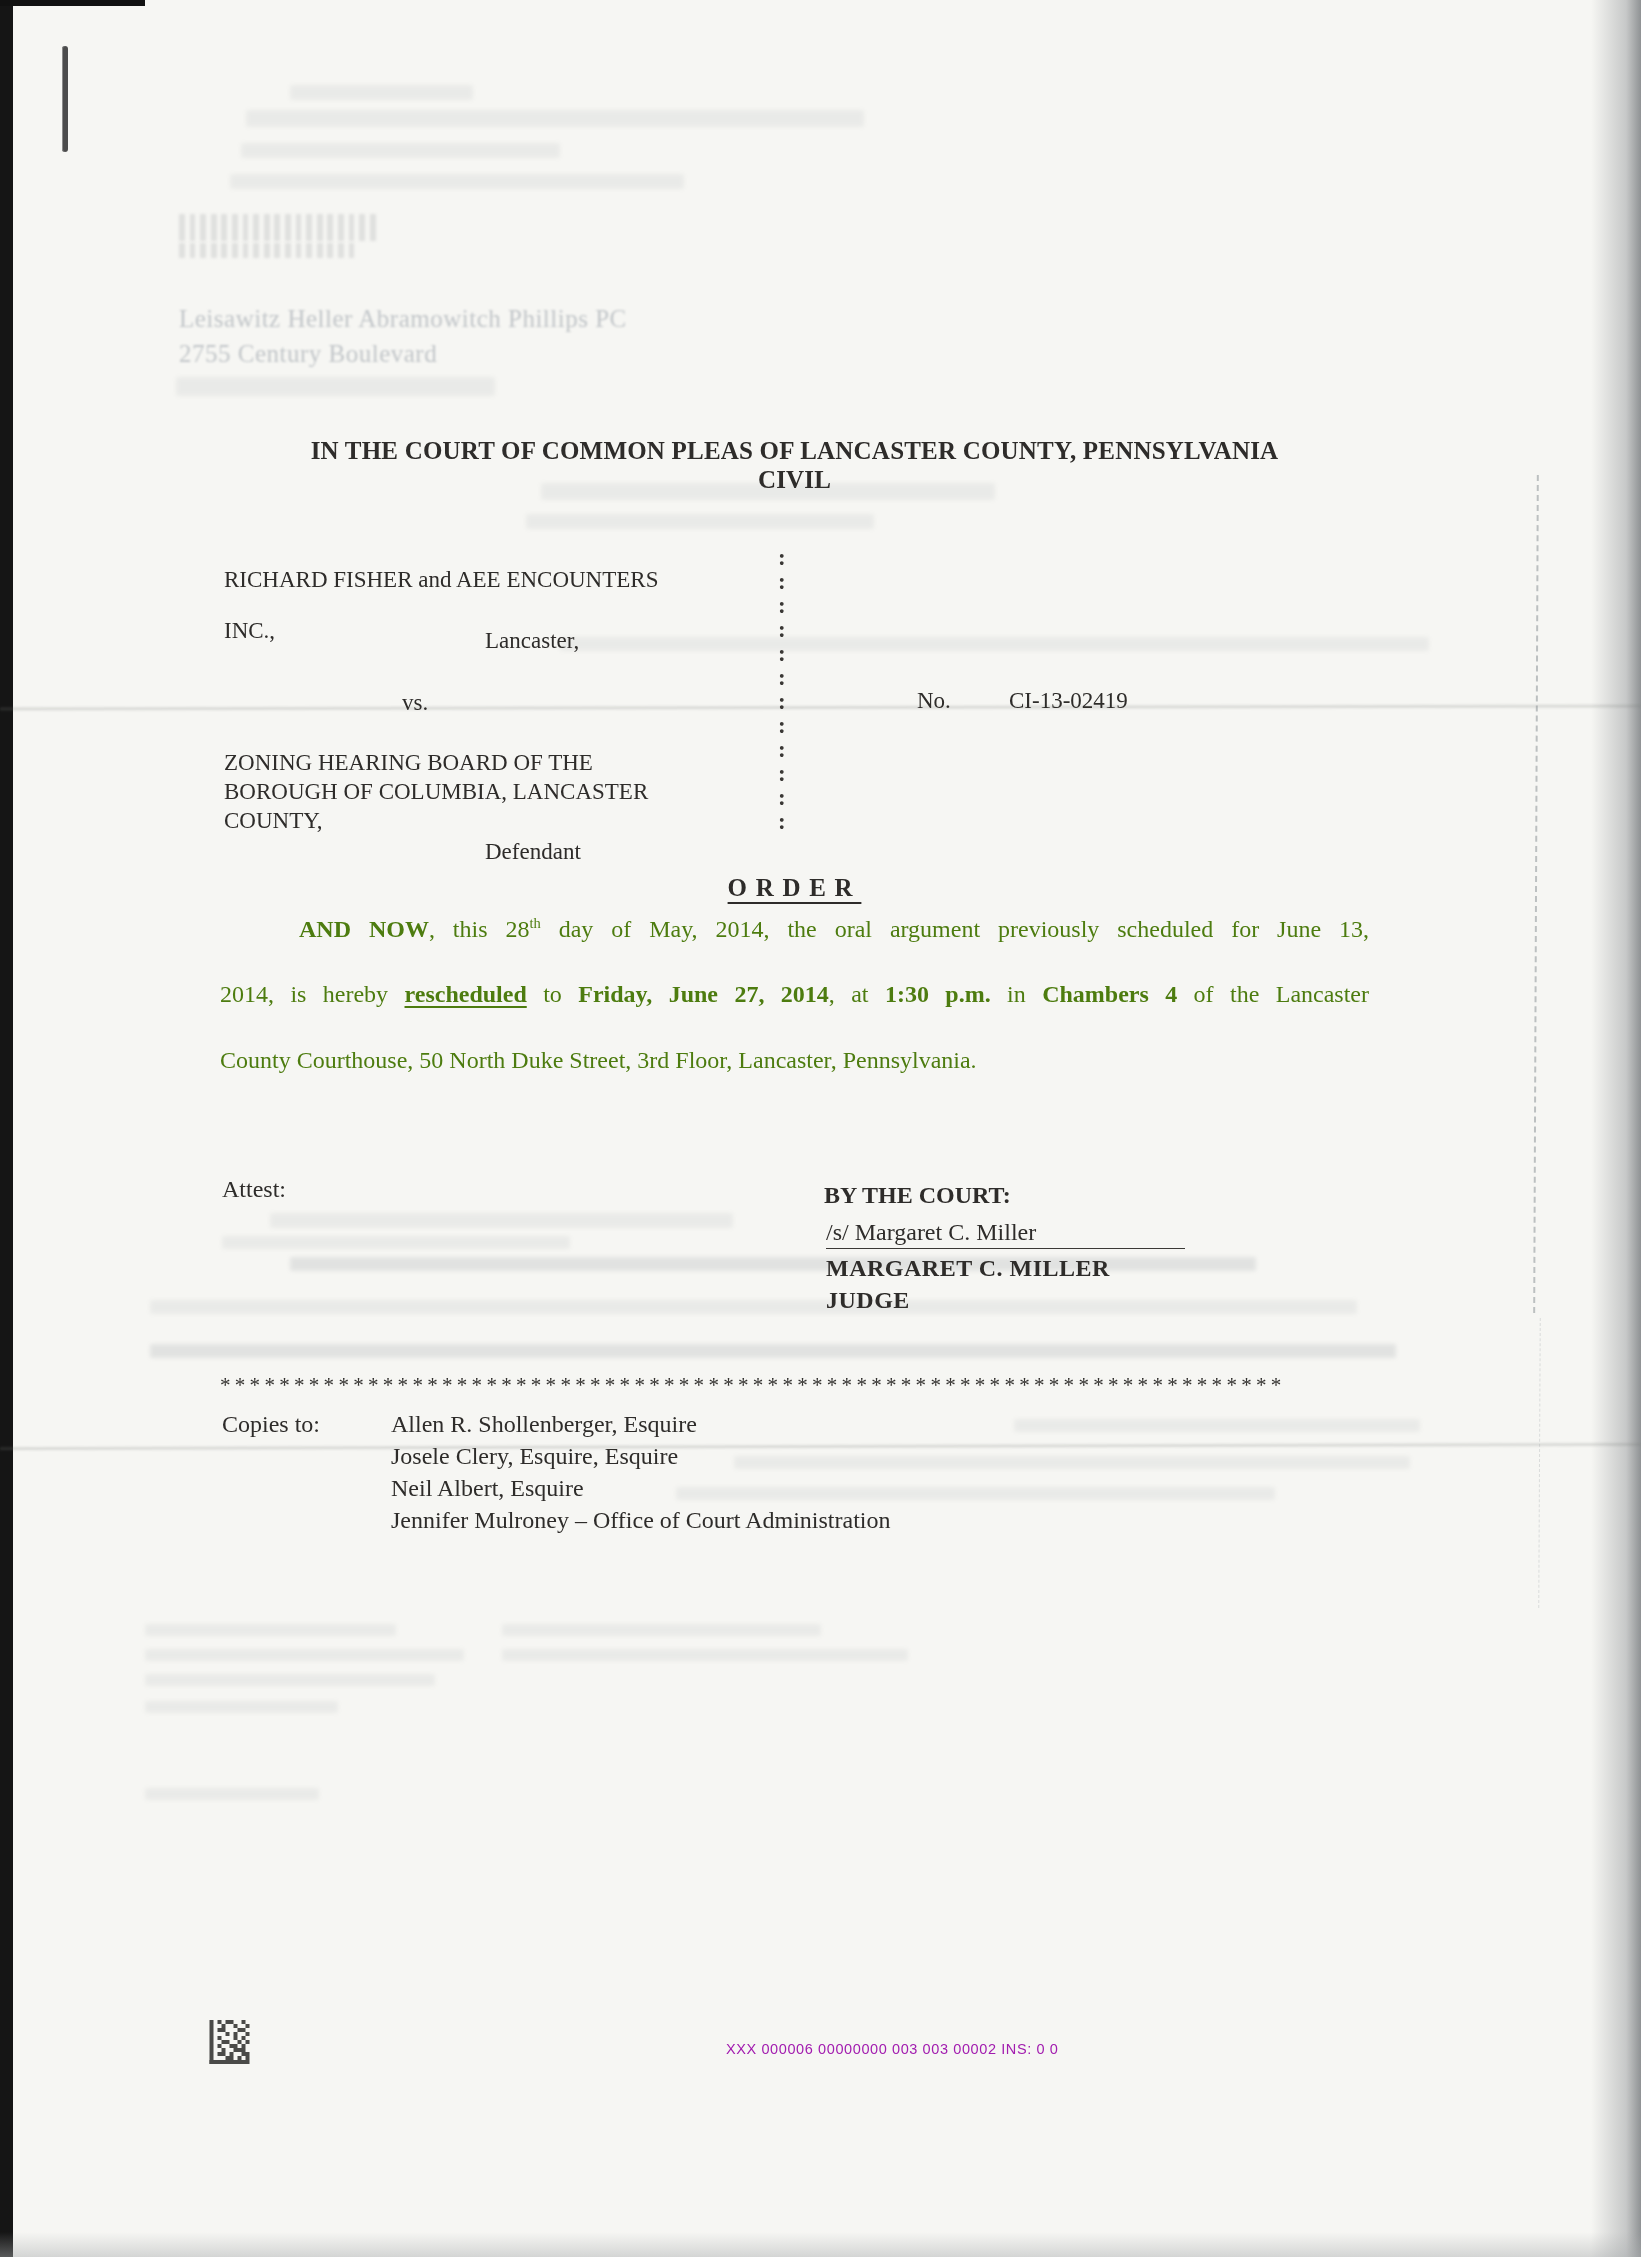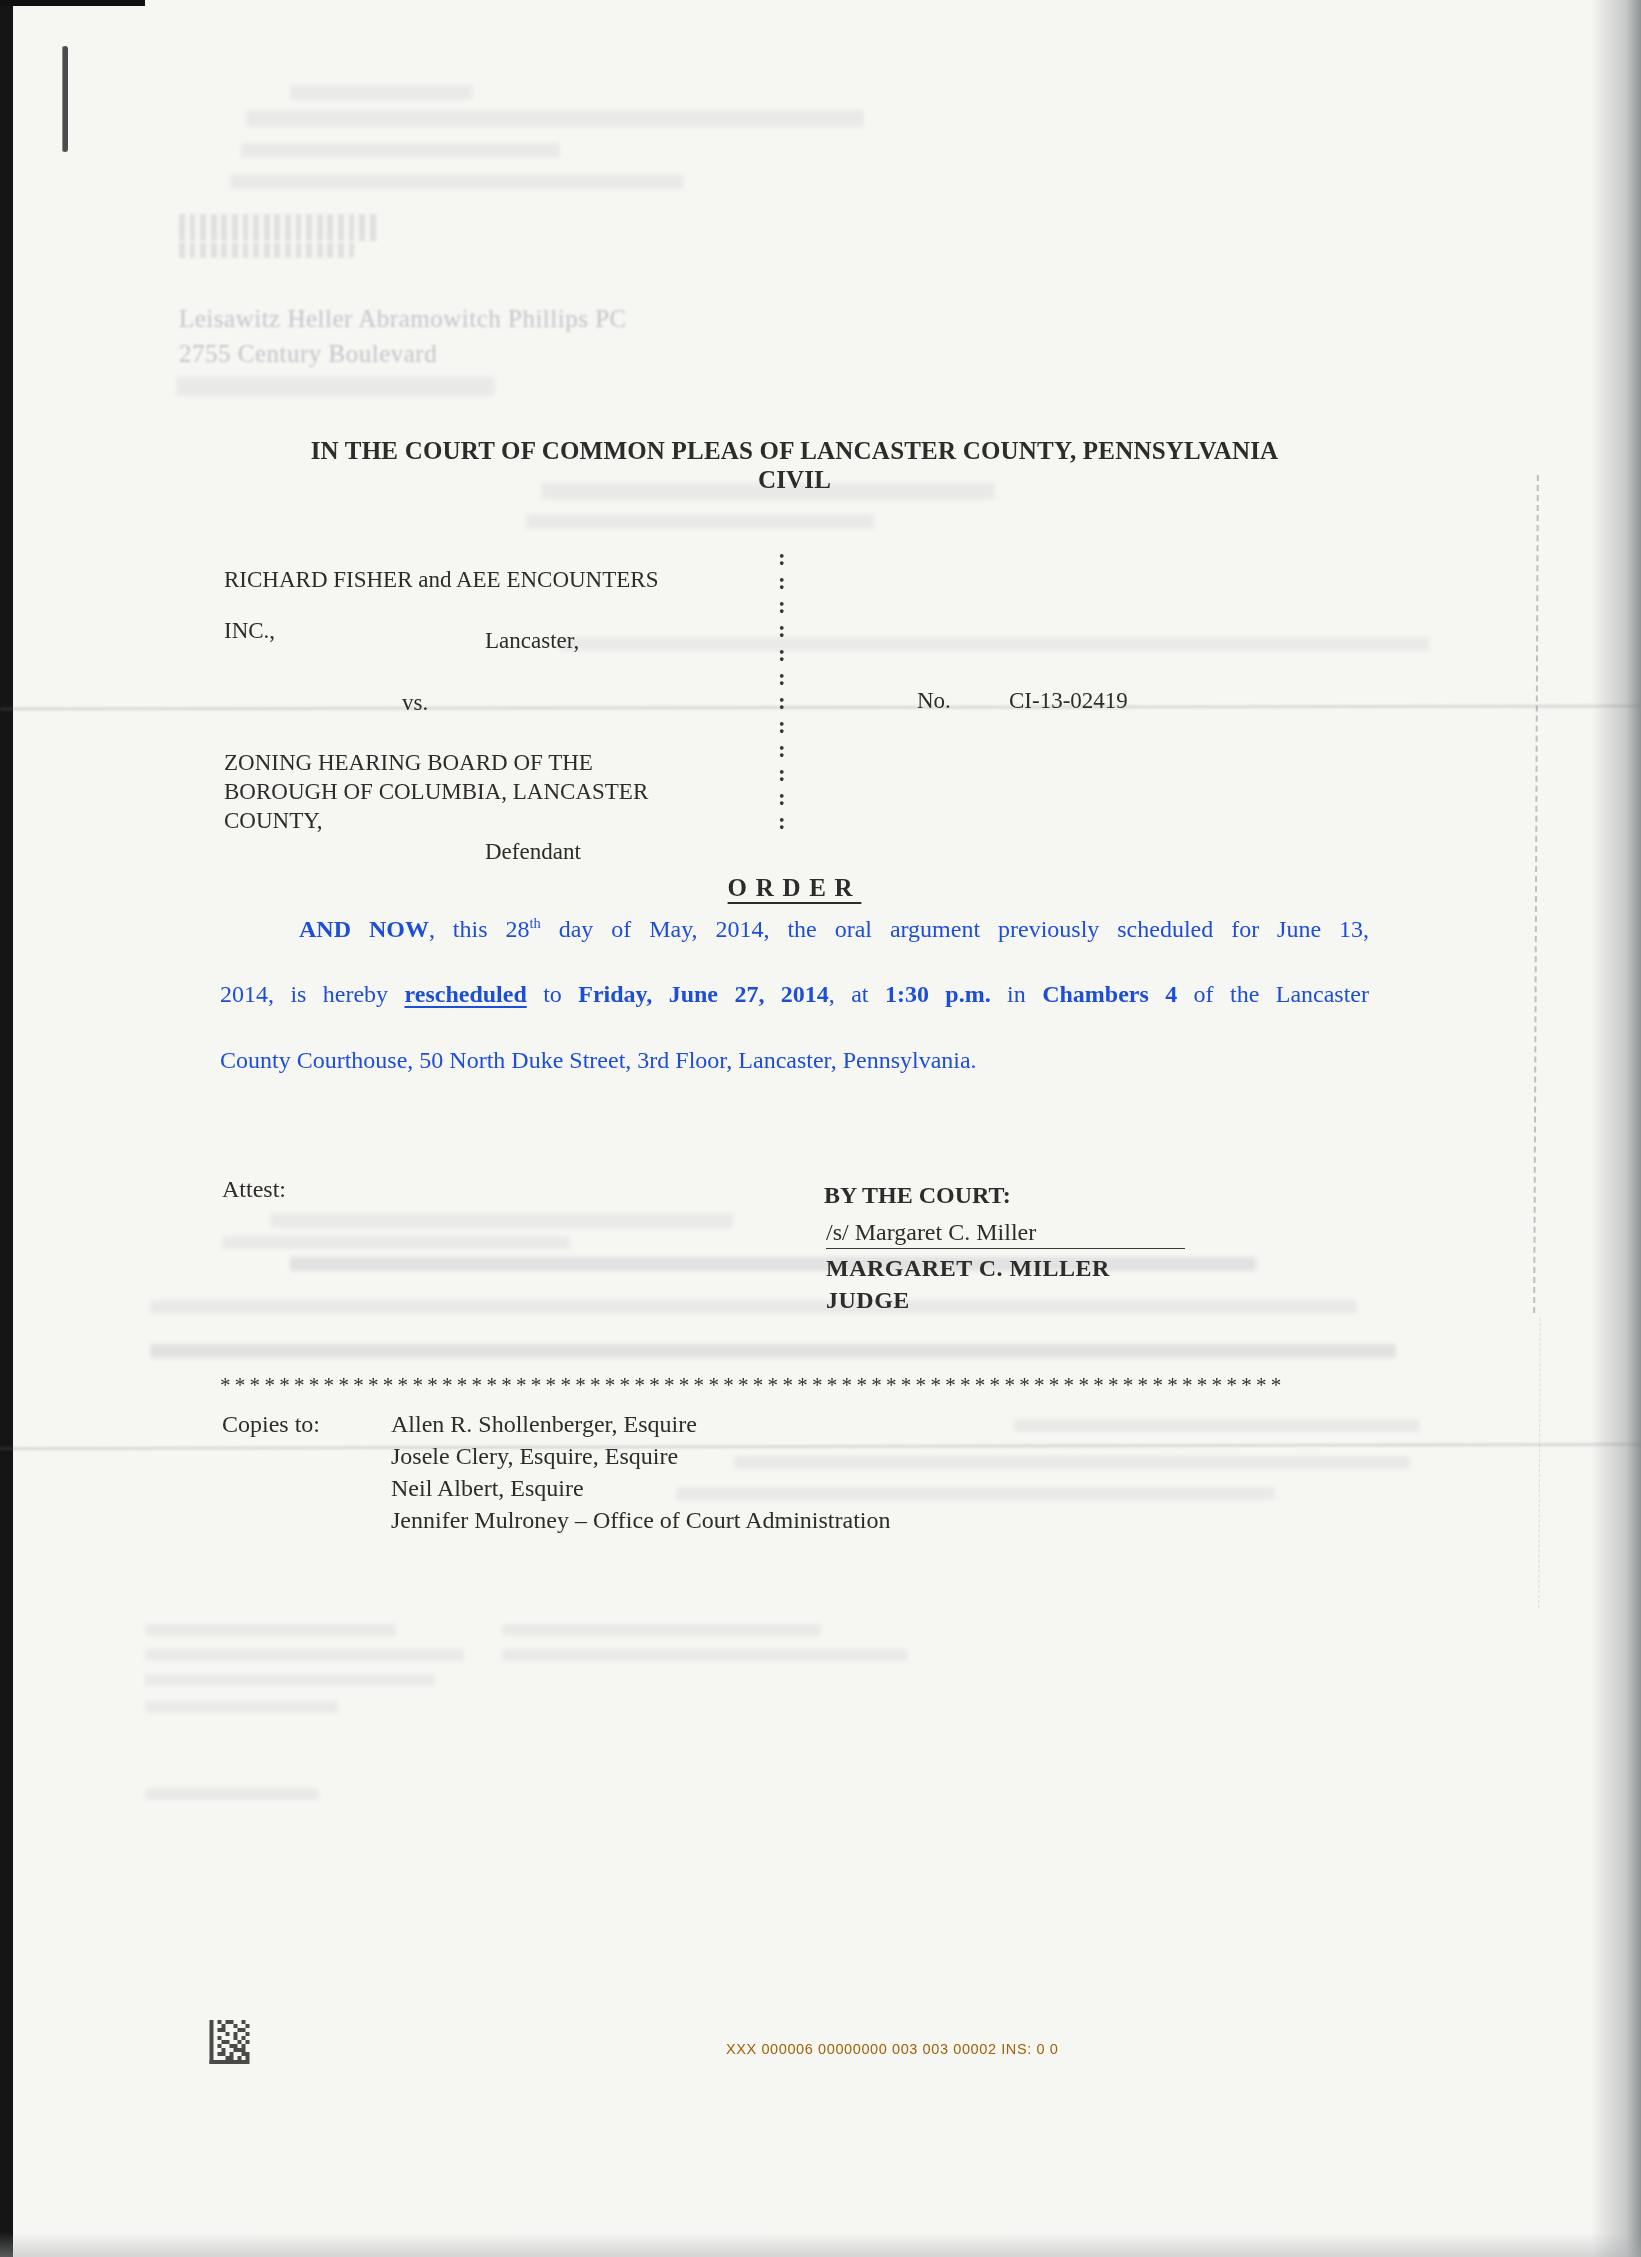--- a/index.html
+++ b/index.html
@@ -32,31 +32,31 @@
   .ghost-text{color:#c2c6c9;filter:blur(1.2px);font-size:25px;letter-spacing:0.5px;}
   .ghost-block{background:
     repeating-linear-gradient(90deg,#8e9194 0 5.8px,transparent 5.8px 10.6px);
     opacity:.22;filter:blur(1.4px);}
   
   .t{font-size:23px;line-height:29px;margin-top:24px;}
   .title{font-size:25px;font-weight:bold;text-align:center;letter-spacing:0.2px;margin-top:20px;}
   .colons{font-size:23px;line-height:24px;white-space:pre-line;font-weight:bold;color:#3a3835;}
   .order-head{font-size:25px;font-weight:bold;letter-spacing:8.7px;
     text-decoration:underline;text-underline-offset:5.8px;text-decoration-thickness:1.9px;}
-  .bodyline{font-size:24px;width:1149px;text-align:justify;color:#1d4ed8;}
+  .bodyline{font-size:24px;width:1149px;text-align:justify;color:#4d7c0f;}
   .jlast{text-align-last:justify;}
   .b{font-weight:bold;}
   .bu{font-weight:bold;text-decoration:underline;text-underline-offset:3.9px;font-family:Liberation Serif, serif;}
   sup{font-size:14.5px;}
   .sigline{width:359px;border-bottom:1.9px solid #3b3936;padding-bottom:1.9px;font-size:24px;}
   .signame{font-size:24px;font-weight:bold;letter-spacing:0.5px;}
   .asterisks{font-size:21px;letter-spacing:4.3px;white-space:nowrap;color:#33312f;}
   .copies{font-size:24px;line-height:32px;}
   .footer-code{font-family:"Liberation Sans","DejaVu Sans",sans-serif;font-size:14.5px;
-    color:#a16207;letter-spacing:0.6px;}
+    color:#a21caf;letter-spacing:0.6px;}
 </style>
 </head>
 <body>
 
 <div class="abs edge-left"></div>
 <div class="abs edge-topleft"></div>
 <div class="abs edge-right"></div>
 <div class="abs edge-bottom"></div>
 <div class="abs crease crease1"></div>
 <div class="abs crease crease2"></div>

